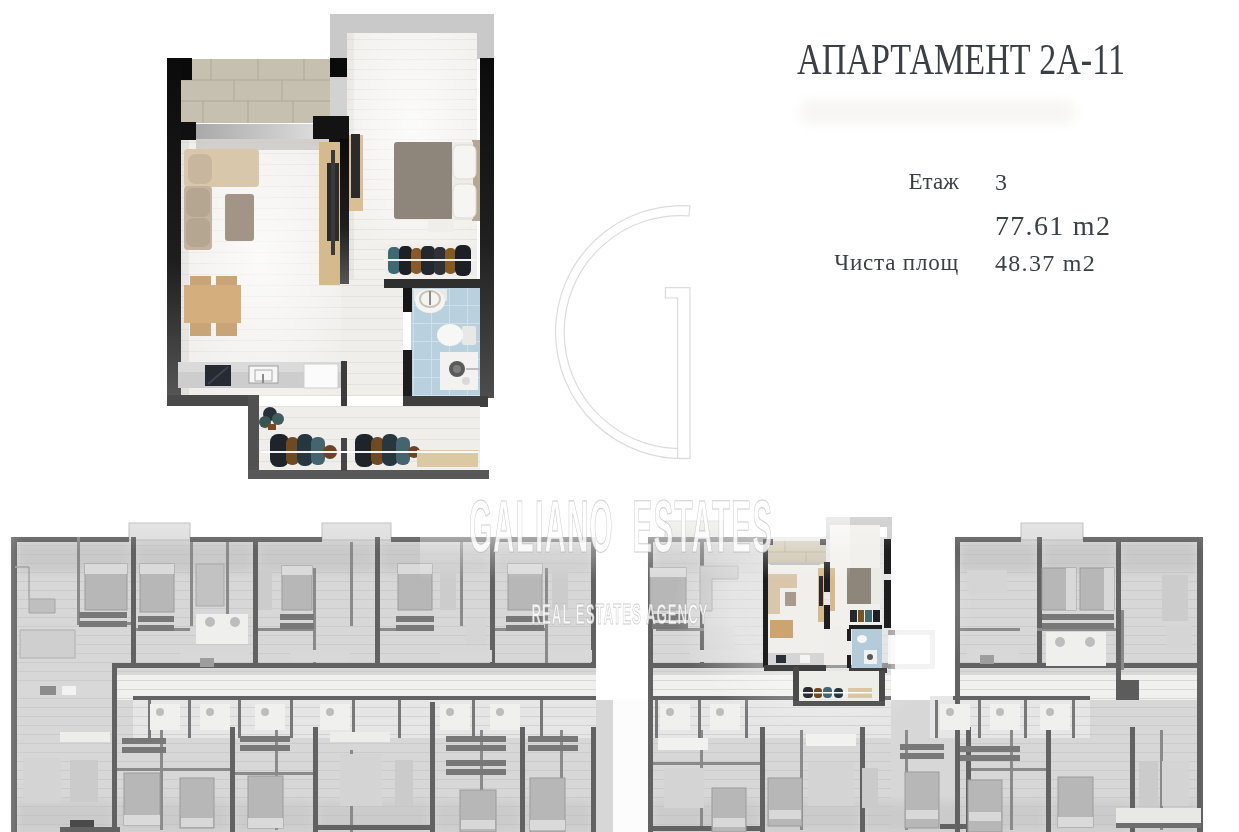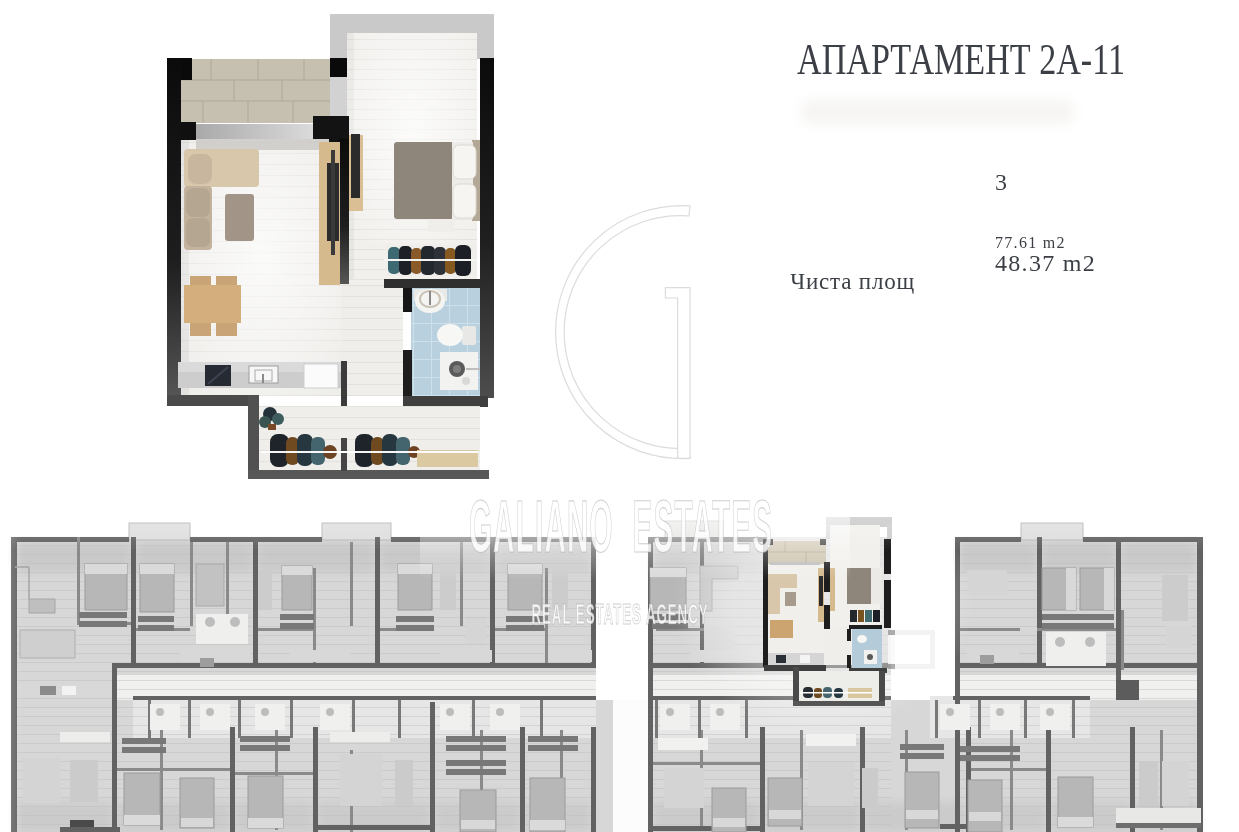--- a/index.html
+++ b/index.html
@@ -776,23 +776,24 @@
 
 <text x="621" y="552" text-anchor="middle" font-family="Liberation Sans, sans-serif" font-size="74" font-weight="bold" fill="rgba(255,255,255,0.82)" stroke="rgba(160,160,160,0.5)" stroke-width="1.1" transform="translate(621,0) scale(0.40,1) translate(-621,0)" letter-spacing="3">GALIANO&nbsp;&nbsp;ESTATES</text>
 
 <text x="620" y="624" text-anchor="middle" font-family="Liberation Sans, sans-serif" font-size="29" font-weight="bold" fill="rgba(255,255,255,0.82)" stroke="rgba(160,160,160,0.5)" stroke-width="0.9" transform="translate(620,0) scale(0.46,1) translate(-620,0)" letter-spacing="2">REAL ESTATES AGENCY</text>
 </svg>
 
 <div class="t" style="left:797px;top:34px;font-size:44px;letter-spacing:0px;transform:scaleX(0.775);transform-origin:0 0;white-space:nowrap;">АПАРТАМЕНТ 2А-11</div>
 
 <div style="position:absolute;left:800px;top:100px;width:275px;height:24px;background:#f6f5f3;filter:blur(6px);border-radius:12px;"></div>
 
+<div class="t" style="left:759px;top:169px;width:200px;text-align:right;font-size:23px;">Етаж</div>
 
 <div class="t" style="left:995px;top:169px;font-size:24px;">3</div>
 
 
-<div class="t" style="left:995px;top:210px;font-size:16px;letter-spacing:1.3px;margin-top:24px;">77.61 m2</div>
-
-<div class="t" style="left:715px;top:250px;width:200px;text-align:right;font-size:23px;letter-spacing:0.8px;margin-top:19px;">Чиста площ</div>
+<div class="t" style="left:995px;top:210px;font-size:28px;letter-spacing:1.3px;">77.61 m2</div>
+
+<div class="t" style="left:759px;top:250px;width:200px;text-align:right;font-size:23px;letter-spacing:0.8px;">Чиста площ</div>
 
 <div class="t" style="left:995px;top:250px;font-size:24px;letter-spacing:1.3px;">48.37 m2</div>
 
 </div>
 
 </body></html>

